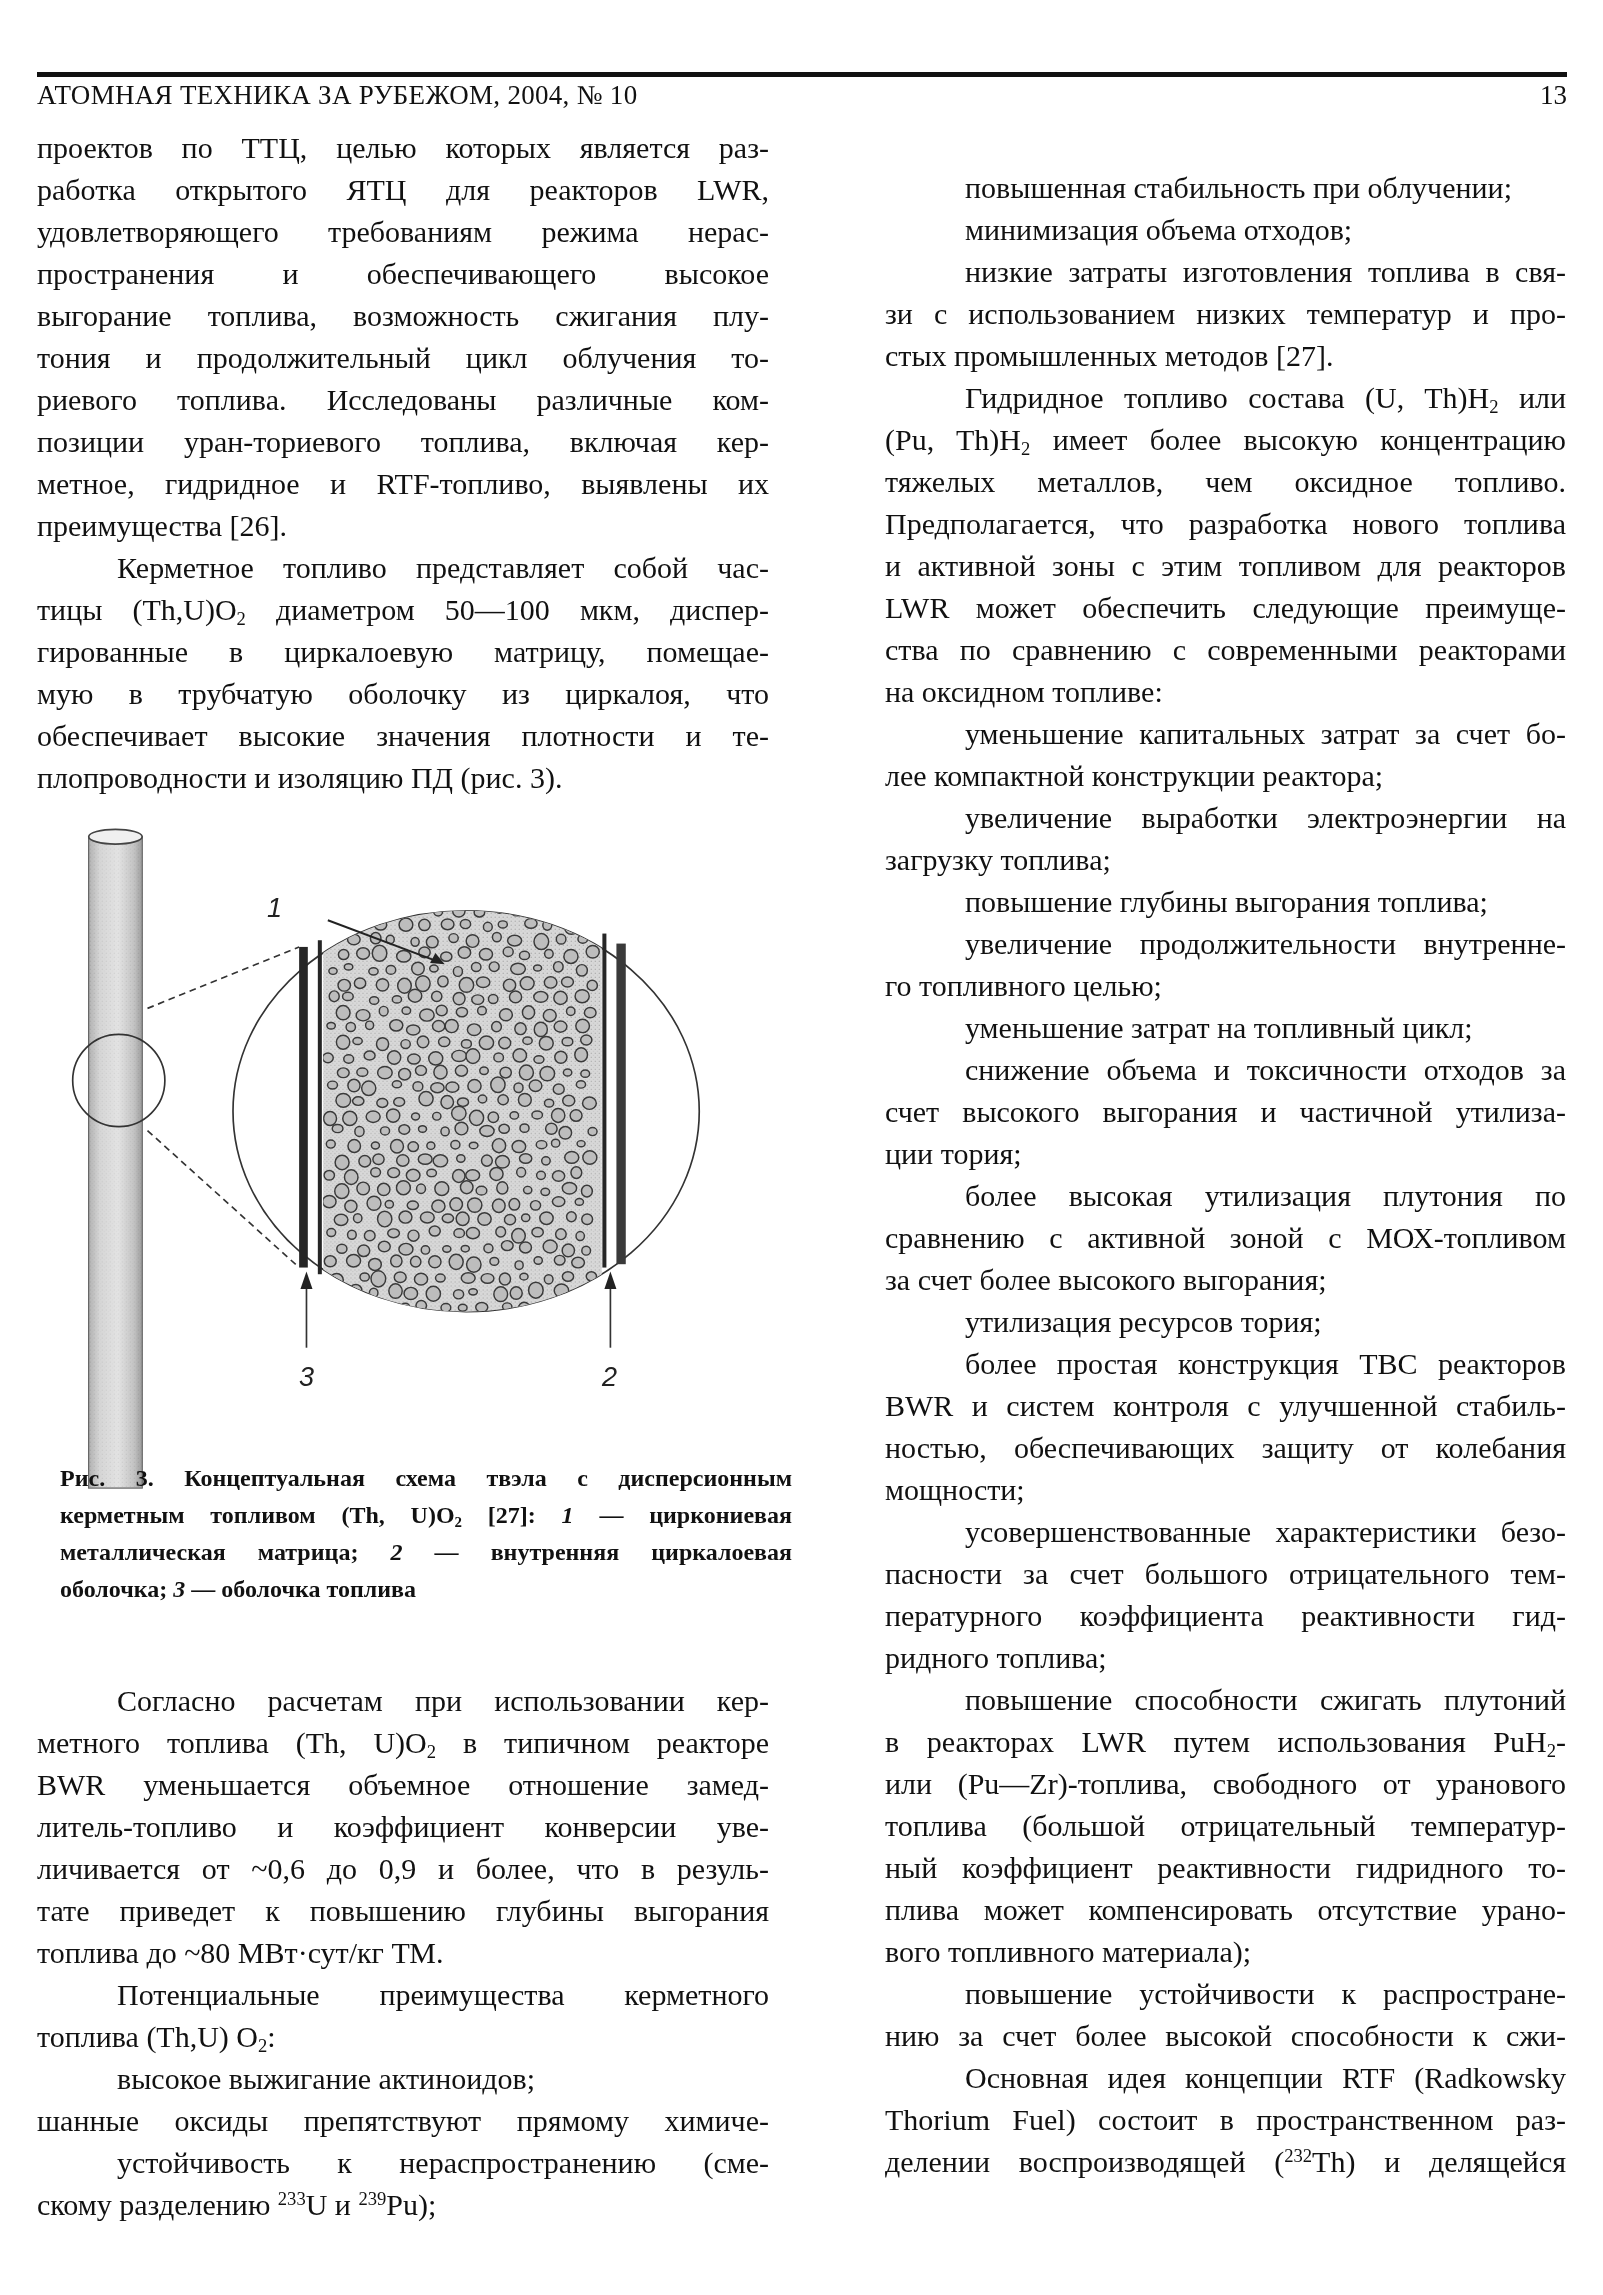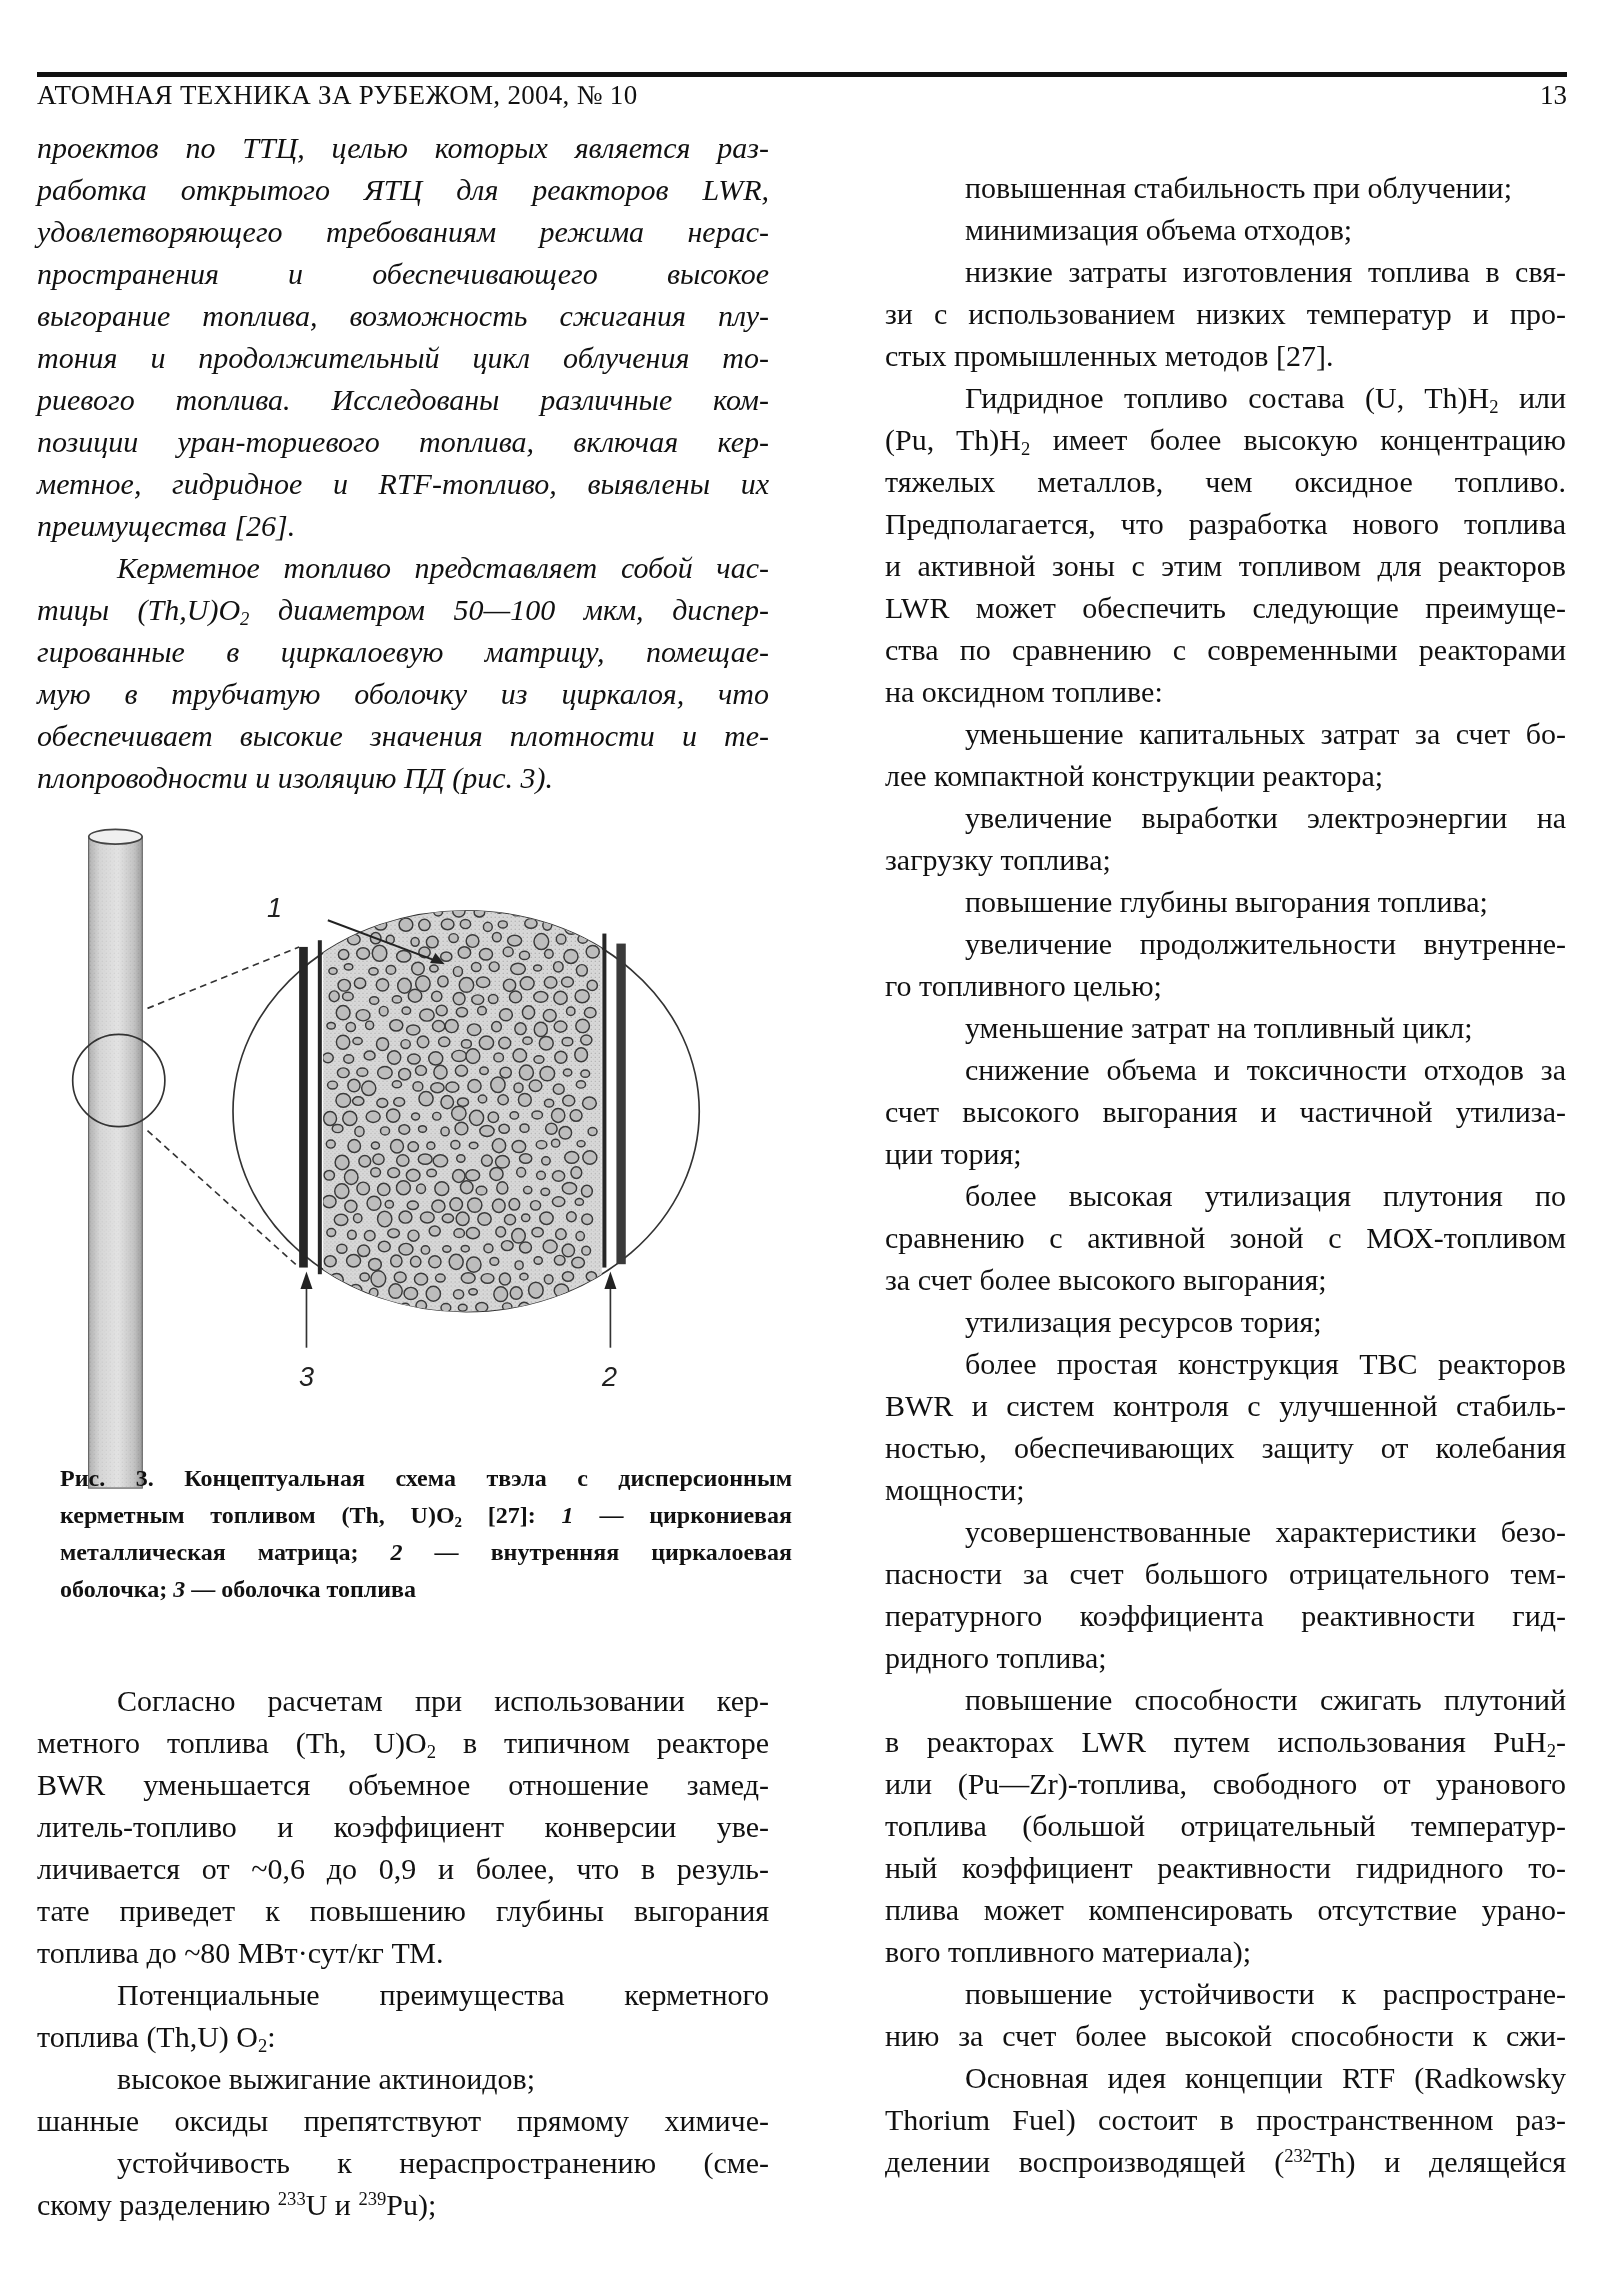--- a/index.html
+++ b/index.html
@@ -4,21 +4,21 @@
   <style>
     html, body { margin: 0; padding: 0; background: #ffffff; }
     body { width: 1603px; height: 2295px; position: relative; overflow: hidden; color: #111111; font-family: "Liberation Serif", "DejaVu Serif", serif; }
 
     .running-head { position: absolute; left: 37px; top: 35px; width: 1530px; height: 47px; margin-top: 40px; }
     .running-head .journal { position: absolute; left: 0; top: 5.3px; font-size: 27px; letter-spacing: 0.3px; white-space: nowrap; }
     .running-head .page-num { position: absolute; right: 0; top: 5.3px; font-size: 27px; }
     .head-rule { position: absolute; left: 37px; top: 72px; width: 1530px; height: 4.7px; background: #111111; }
 
     .col { position: absolute; top: 127px; }
-    .col-left { left: 37px; width: 732px; font-style: italic; }
+    .col-left { left: 37px; width: 732px; }
     .col-right { left: 885px; width: 681px; margin-top: 40px; }
 
     .line { display: block; font-size: 30px; height: 42px; line-height: 42px; white-space: nowrap; text-align: justify; text-align-last: justify; transform-origin: left center; }
     .line.last { text-align-last: left; }
     .line.indent { padding-left: 80px; }
     .line sub { font-size: 0.62em; vertical-align: -0.25em; line-height: 0; }
     .line sup { font-size: 0.62em; vertical-align: 0.55em; line-height: 0; }
 
     .figure { position: absolute; left: 37px; top: 820px; width: 732px; height: 678px; }
     .figure svg { position: absolute; left: 0; top: 0; }

